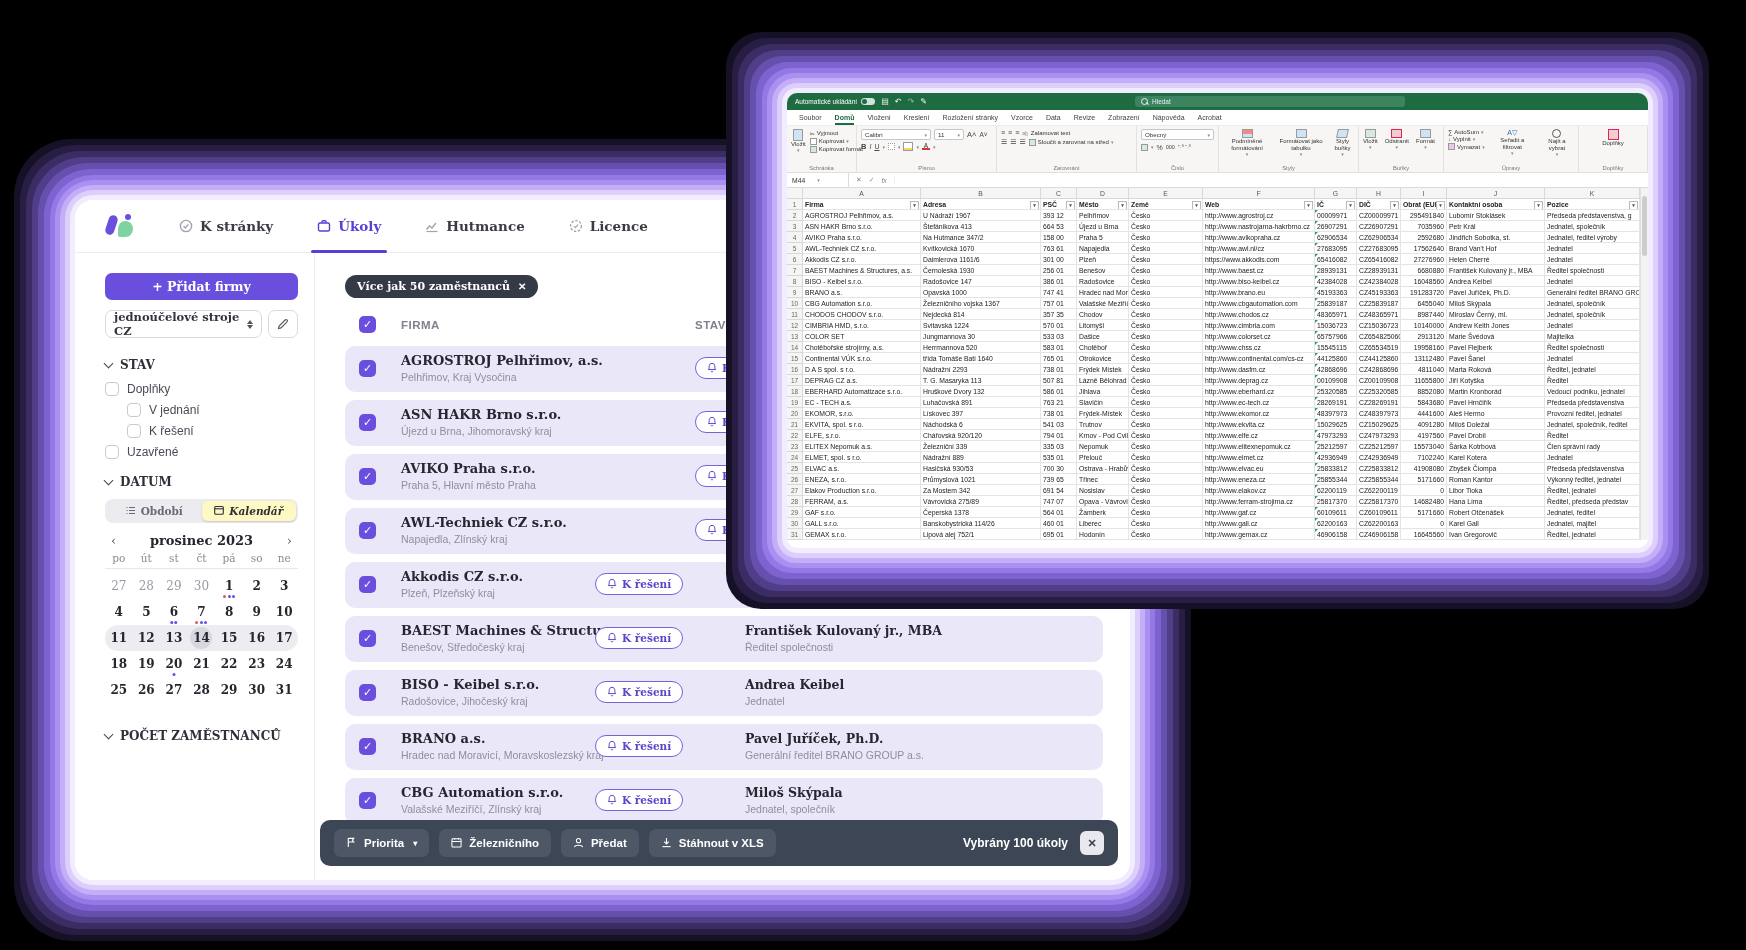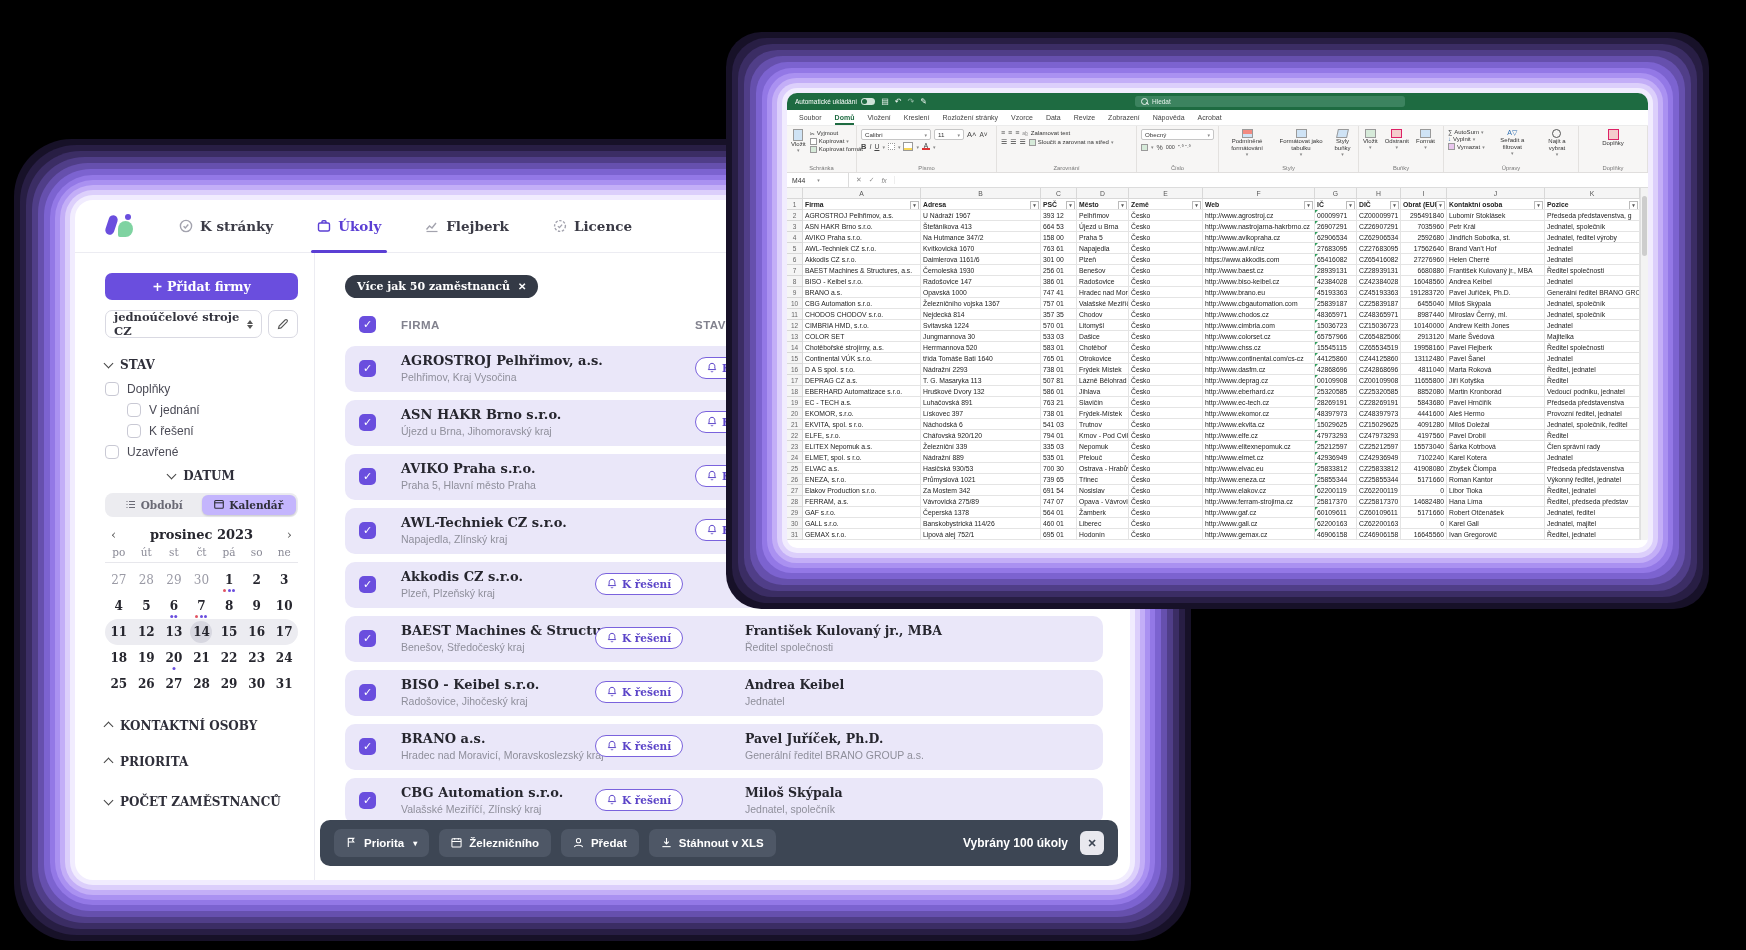--- a/index.html
+++ b/index.html
@@ -40,21 +40,21 @@
   .sec-head{display:flex;align-items:center;gap:8px;font-family:"DejaVu Serif",serif;font-weight:bold;
             font-size:12px;color:#2f2f3a;margin:14px 0 10px 0;cursor:pointer;}
   .chev{width:6px;height:6px;border-left:1.6px solid #444;border-bottom:1.6px solid #444;transform:rotate(-45deg);margin-top:-3px;}
   .chev.closed{transform:rotate(135deg);margin-top:0;}
   .cb-row{display:flex;align-items:center;gap:8px;margin:7px 0;font-size:12px;color:#4a4a55;}
   .cb-empty{width:14px;height:14px;border:1.4px solid #c9c9d4;border-radius:4px;background:#fff;box-sizing:border-box;}
   .indent1{margin-left:22px;}
   .date-tabs{display:flex;background:#ececf0;border-radius:8px;padding:2px;margin-bottom:10px;}
   .date-tab{flex:1;height:20px;display:flex;align-items:center;justify-content:center;gap:5px;
             font-family:"DejaVu Serif",serif;font-weight:bold;font-size:10.5px;color:#6a6a75;border-radius:6px;cursor:pointer;}
-  .date-tab.active{background:#c4b5fd;color:#2f2f3a;box-shadow:0 1px 2px rgba(0,0,0,.15);}
+  .date-tab.active{background:#fef9c3;color:#2f2f3a;box-shadow:0 1px 2px rgba(0,0,0,.15);font-style:italic;}
   .cal{font-family:"DejaVu Serif",serif;}
   .cal-head{display:flex;align-items:center;justify-content:space-between;margin:2px 2px 4px 2px;}
   .cal-month{font-weight:bold;font-size:13px;color:#26262e;}
   .cal-arrow{color:#555;font-size:13px;cursor:pointer;padding:0 4px;}
   .cal-grid{display:grid;grid-template-columns:repeat(7,1fr);row-gap:0;}
   .cal-dow{font-size:10.5px;color:#8a8a96;text-align:center;padding-bottom:4px;border-bottom:1px solid #e7e7ec;margin-bottom:4px;}
   .cal-week{display:contents;}
   .cal-day{position:relative;height:26px;display:flex;align-items:center;justify-content:center;
            font-size:12px;font-weight:bold;color:#26262e;cursor:pointer;}
   .cal-day.muted{color:#9a9aa5;font-weight:normal;}
@@ -187,21 +187,21 @@
             </span>
             <span>Úkoly</span>
           </div>
           <div class="nav-item">
             <span class="nicon">
               <svg width="14" height="14" viewBox="0 0 14 14">
                 <path d="M1.5 10.5l3-3.5 2.5 2 4-5" fill="none" stroke="#a3a3ae" stroke-width="1.4"></path>
                 <path d="M1.5 12.5h11" stroke="#a3a3ae" stroke-width="1.2"></path>
               </svg>
             </span>
-            <span>Flejberk</span>
+            <span>Hutmance</span>
           </div>
           <div class="nav-item">
             <span class="nicon">
               <svg width="14" height="14" viewBox="0 0 14 14">
                 <circle cx="7" cy="7" r="5.4" fill="none" stroke="#a3a3ae" stroke-width="1.4" stroke-dasharray="2.4 1.6"></circle>
                 <path d="M4.9 7.1l1.5 1.5 2.7-3" fill="none" stroke="#a3a3ae" stroke-width="1.3"></path>
               </svg>
             </span>
             <span>Licence</span>
           </div>
@@ -241,21 +241,21 @@
           <div class="cb-row indent1">
             <span class="cb-empty"></span>
             <span>K řešení</span>
           </div>
           <div class="cb-row">
             <span class="cb-empty"></span>
             <span>Uzavřené</span>
           </div>
         </div>
 
-      <div class="sec-head" style="margin-top:10px;justify-content:center;">
+      <div class="sec-head" style="margin-top:16px;">
         <span class="chev"></span>
         <span>DATUM</span>
       </div>
       <div class="date-tabs" id="date-tabs">
           <div class="date-tab">
             <span><svg width="10" height="9" viewBox="0 0 10 9">
                 <path d="M3 1.5h6M3 4.5h6M3 7.5h6M0.5 1.5h1M0.5 4.5h1M0.5 7.5h1" stroke="currentColor" stroke-width="1.1"></path>
               </svg></span>
             <span>Období</span>
           </div>
@@ -370,30 +370,20 @@
               </div><div class="cal-day">
                 <span class="daynum">29</span>
               </div><div class="cal-day">
                 <span class="daynum">30</span>
               </div><div class="cal-day">
                 <span class="daynum">31</span>
               </div></div>
           </div>
       </div>
 
-      <div id="collapsed-secs">
-          <div class="sec-head" style="margin: 22px 0px 0px;">
-            <span class="chev closed"></span>
-            <span>KONTAKTNÍ OSOBY</span>
-          </div>
-          <div class="sec-head" style="margin: 22px 0px 0px;">
-            <span class="chev closed"></span>
-            <span>PRIORITA</span>
-          </div>
-        </div>
       <div class="sec-head" style="margin-top: 26px;">
         <span class="chev"></span>
         <span>POČET ZAMĚSTNANCŮ</span>
       </div>
     </div>
 
     <div class="main">
       <div class="ftag">
         <span>Více jak 50 zaměstnanců</span>
         <span class="x">✕</span>

